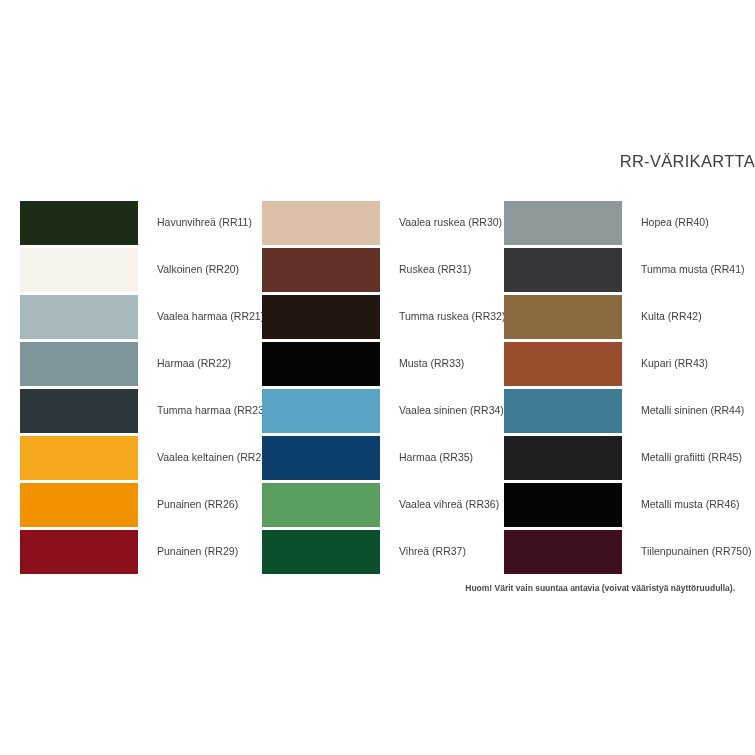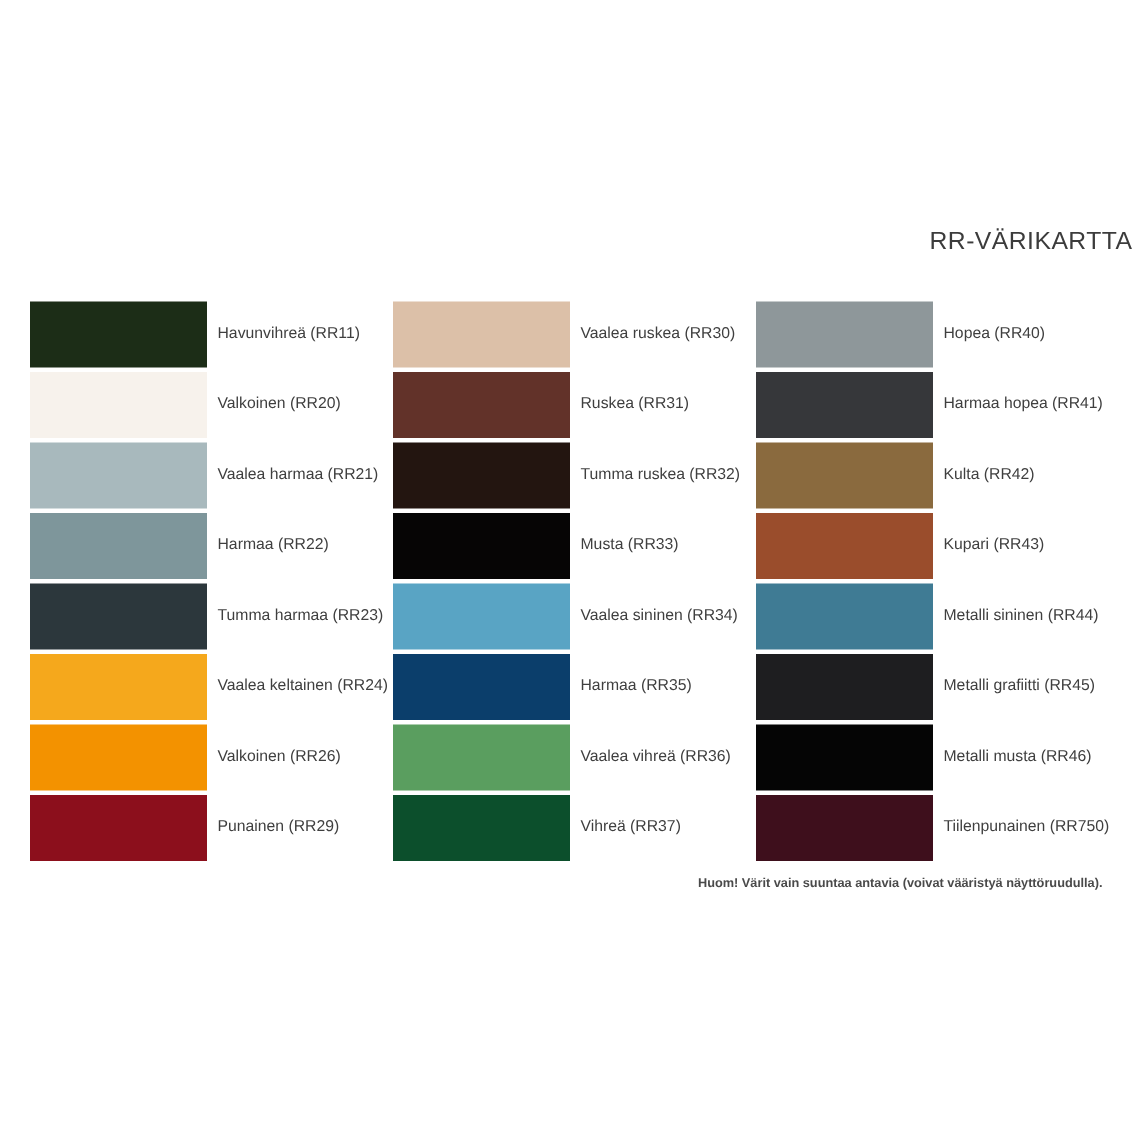--- a/index.html
+++ b/index.html
@@ -50,21 +50,21 @@
   }
 
   .swatch {
     width: 118px;
     height: 44px;
     flex: 0 0 118px;
     border: 0;
   }
 
   .swatch-label {
-    margin-left: 7px;
+    margin-left: 19px;
     font-size: 10.5px;
     color: #3f3f3f;
     line-height: 1.2;
     white-space: nowrap;
   }
 
   .footer-note {
     position: absolute;
     top: 583px;
     left: 0;
@@ -102,21 +102,21 @@
     <div class="color-entry">
       <div class="swatch" style="background-color:#2c373c;"></div>
       <div class="swatch-label">Tumma harmaa (RR23)</div>
     </div>
     <div class="color-entry">
       <div class="swatch" style="background-color:#f5a81c;"></div>
       <div class="swatch-label">Vaalea keltainen (RR24)</div>
     </div>
     <div class="color-entry">
       <div class="swatch" style="background-color:#f39200;"></div>
-      <div class="swatch-label">Valkoinen (RR26)</div>
+      <div class="swatch-label">Punainen (RR26)</div>
     </div>
     <div class="color-entry">
       <div class="swatch" style="background-color:#8c0f1c;"></div>
       <div class="swatch-label">Punainen (RR29)</div>
     </div>
   </div>
 
   <div class="color-column">
     <div class="color-entry">
       <div class="swatch" style="background-color:#dcc0a8;"></div>
@@ -152,21 +152,21 @@
     </div>
   </div>
 
   <div class="color-column">
     <div class="color-entry">
       <div class="swatch" style="background-color:#8e979a;"></div>
       <div class="swatch-label">Hopea (RR40)</div>
     </div>
     <div class="color-entry">
       <div class="swatch" style="background-color:#36373a;"></div>
-      <div class="swatch-label">Harmaa hopea (RR41)</div>
+      <div class="swatch-label">Tumma musta (RR41)</div>
     </div>
     <div class="color-entry">
       <div class="swatch" style="background-color:#8a6a3e;"></div>
       <div class="swatch-label">Kulta (RR42)</div>
     </div>
     <div class="color-entry">
       <div class="swatch" style="background-color:#9a4d2c;"></div>
       <div class="swatch-label">Kupari (RR43)</div>
     </div>
     <div class="color-entry">

